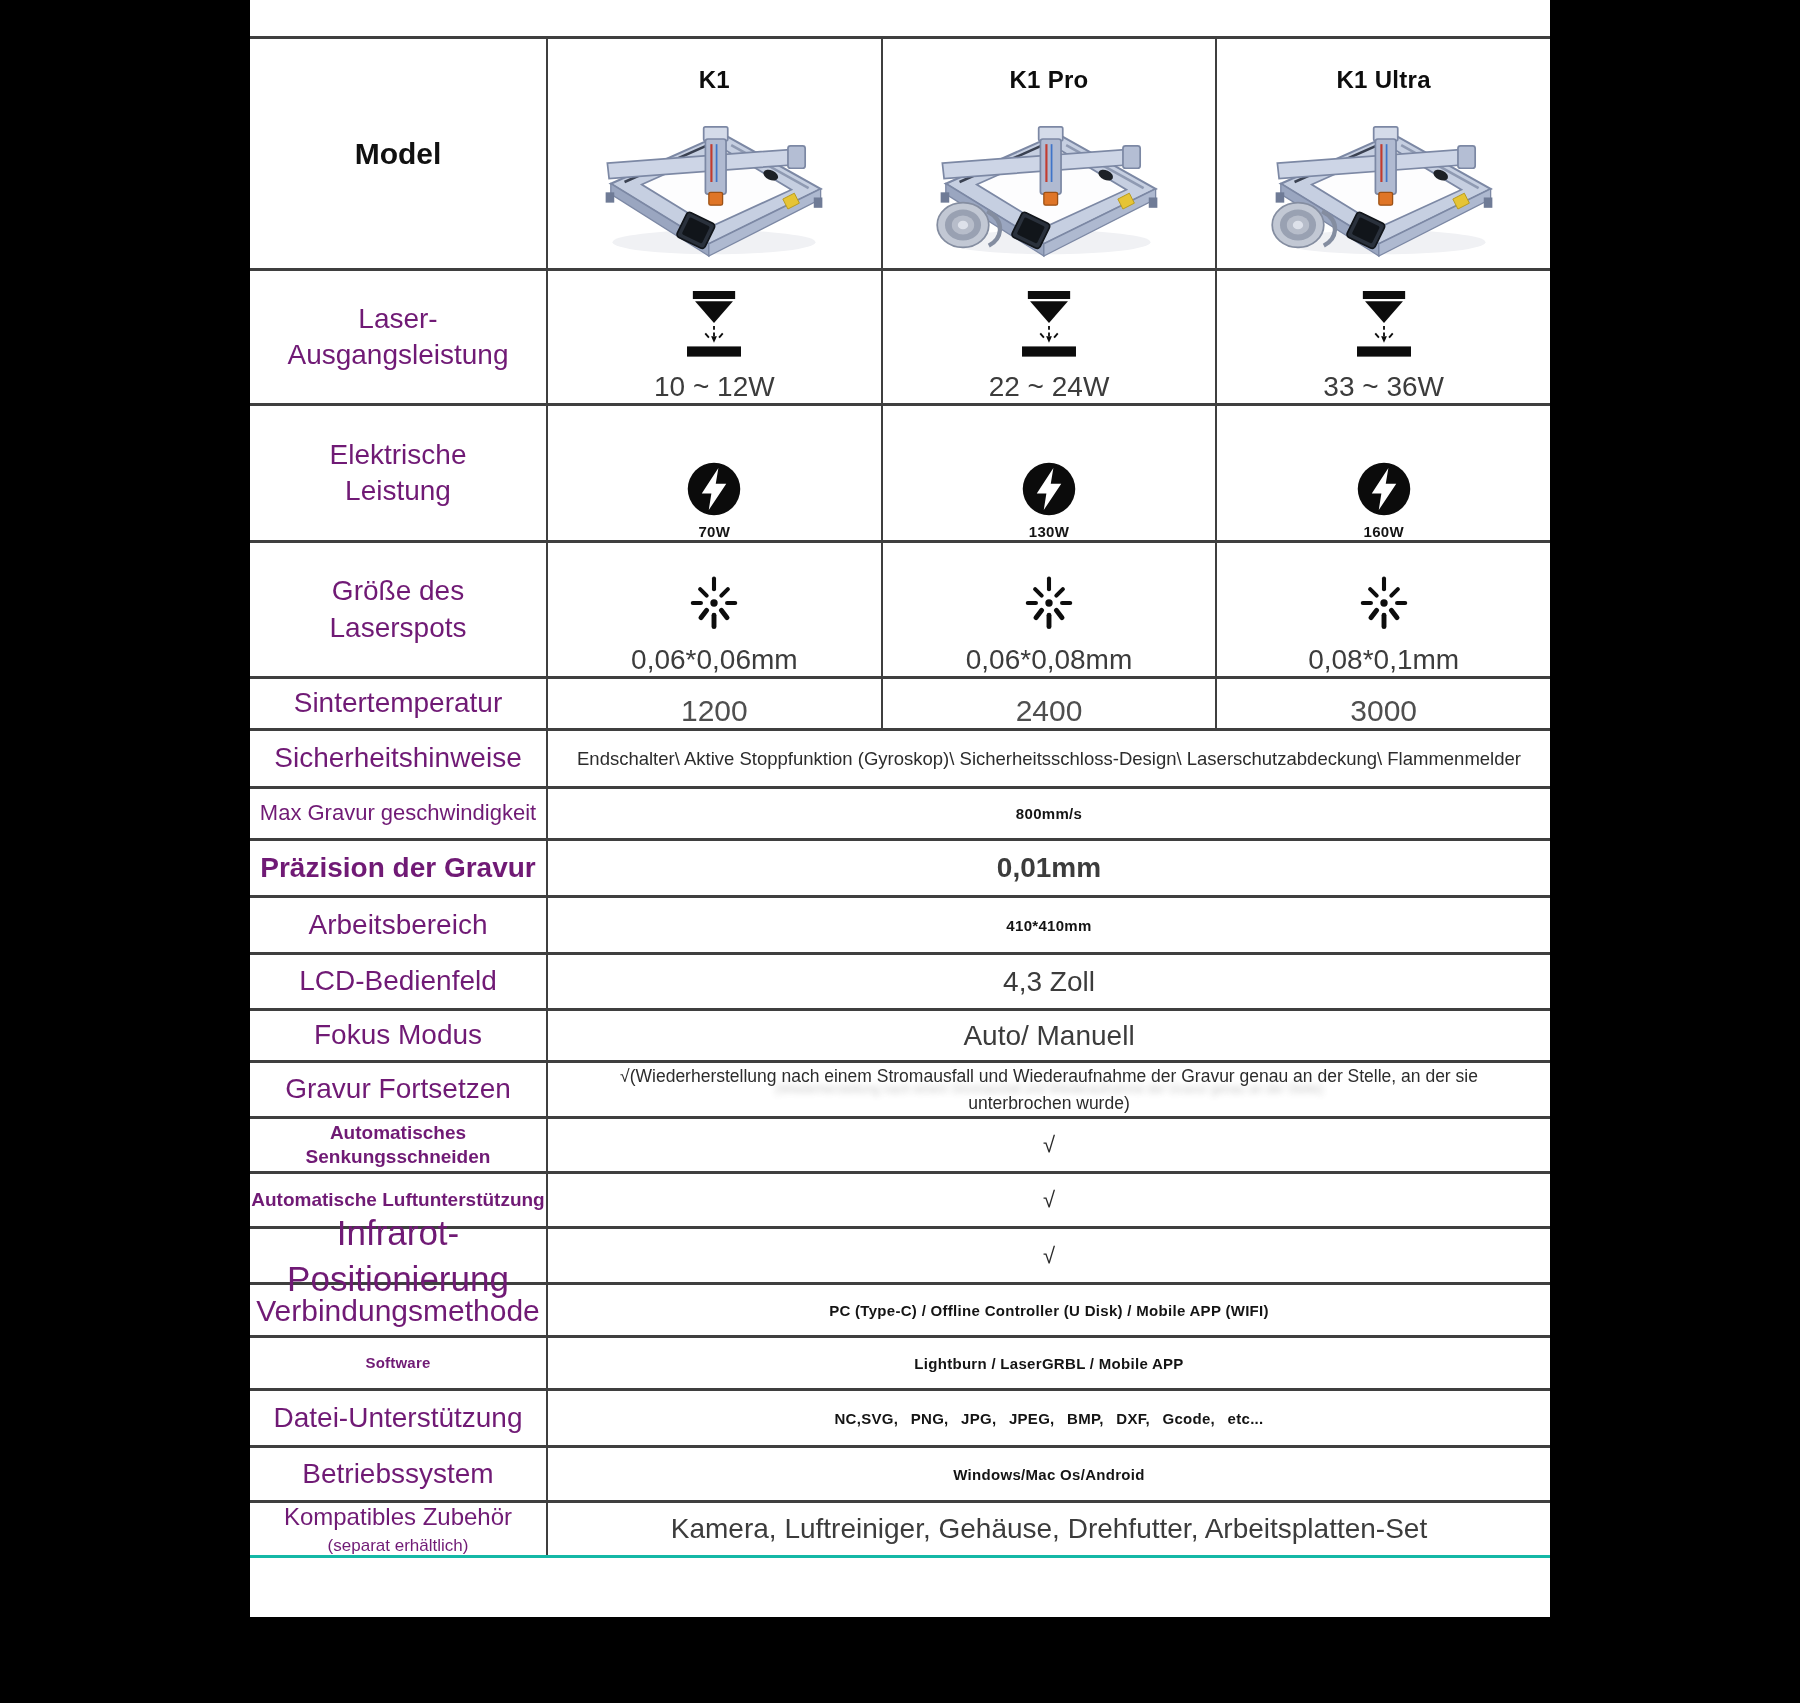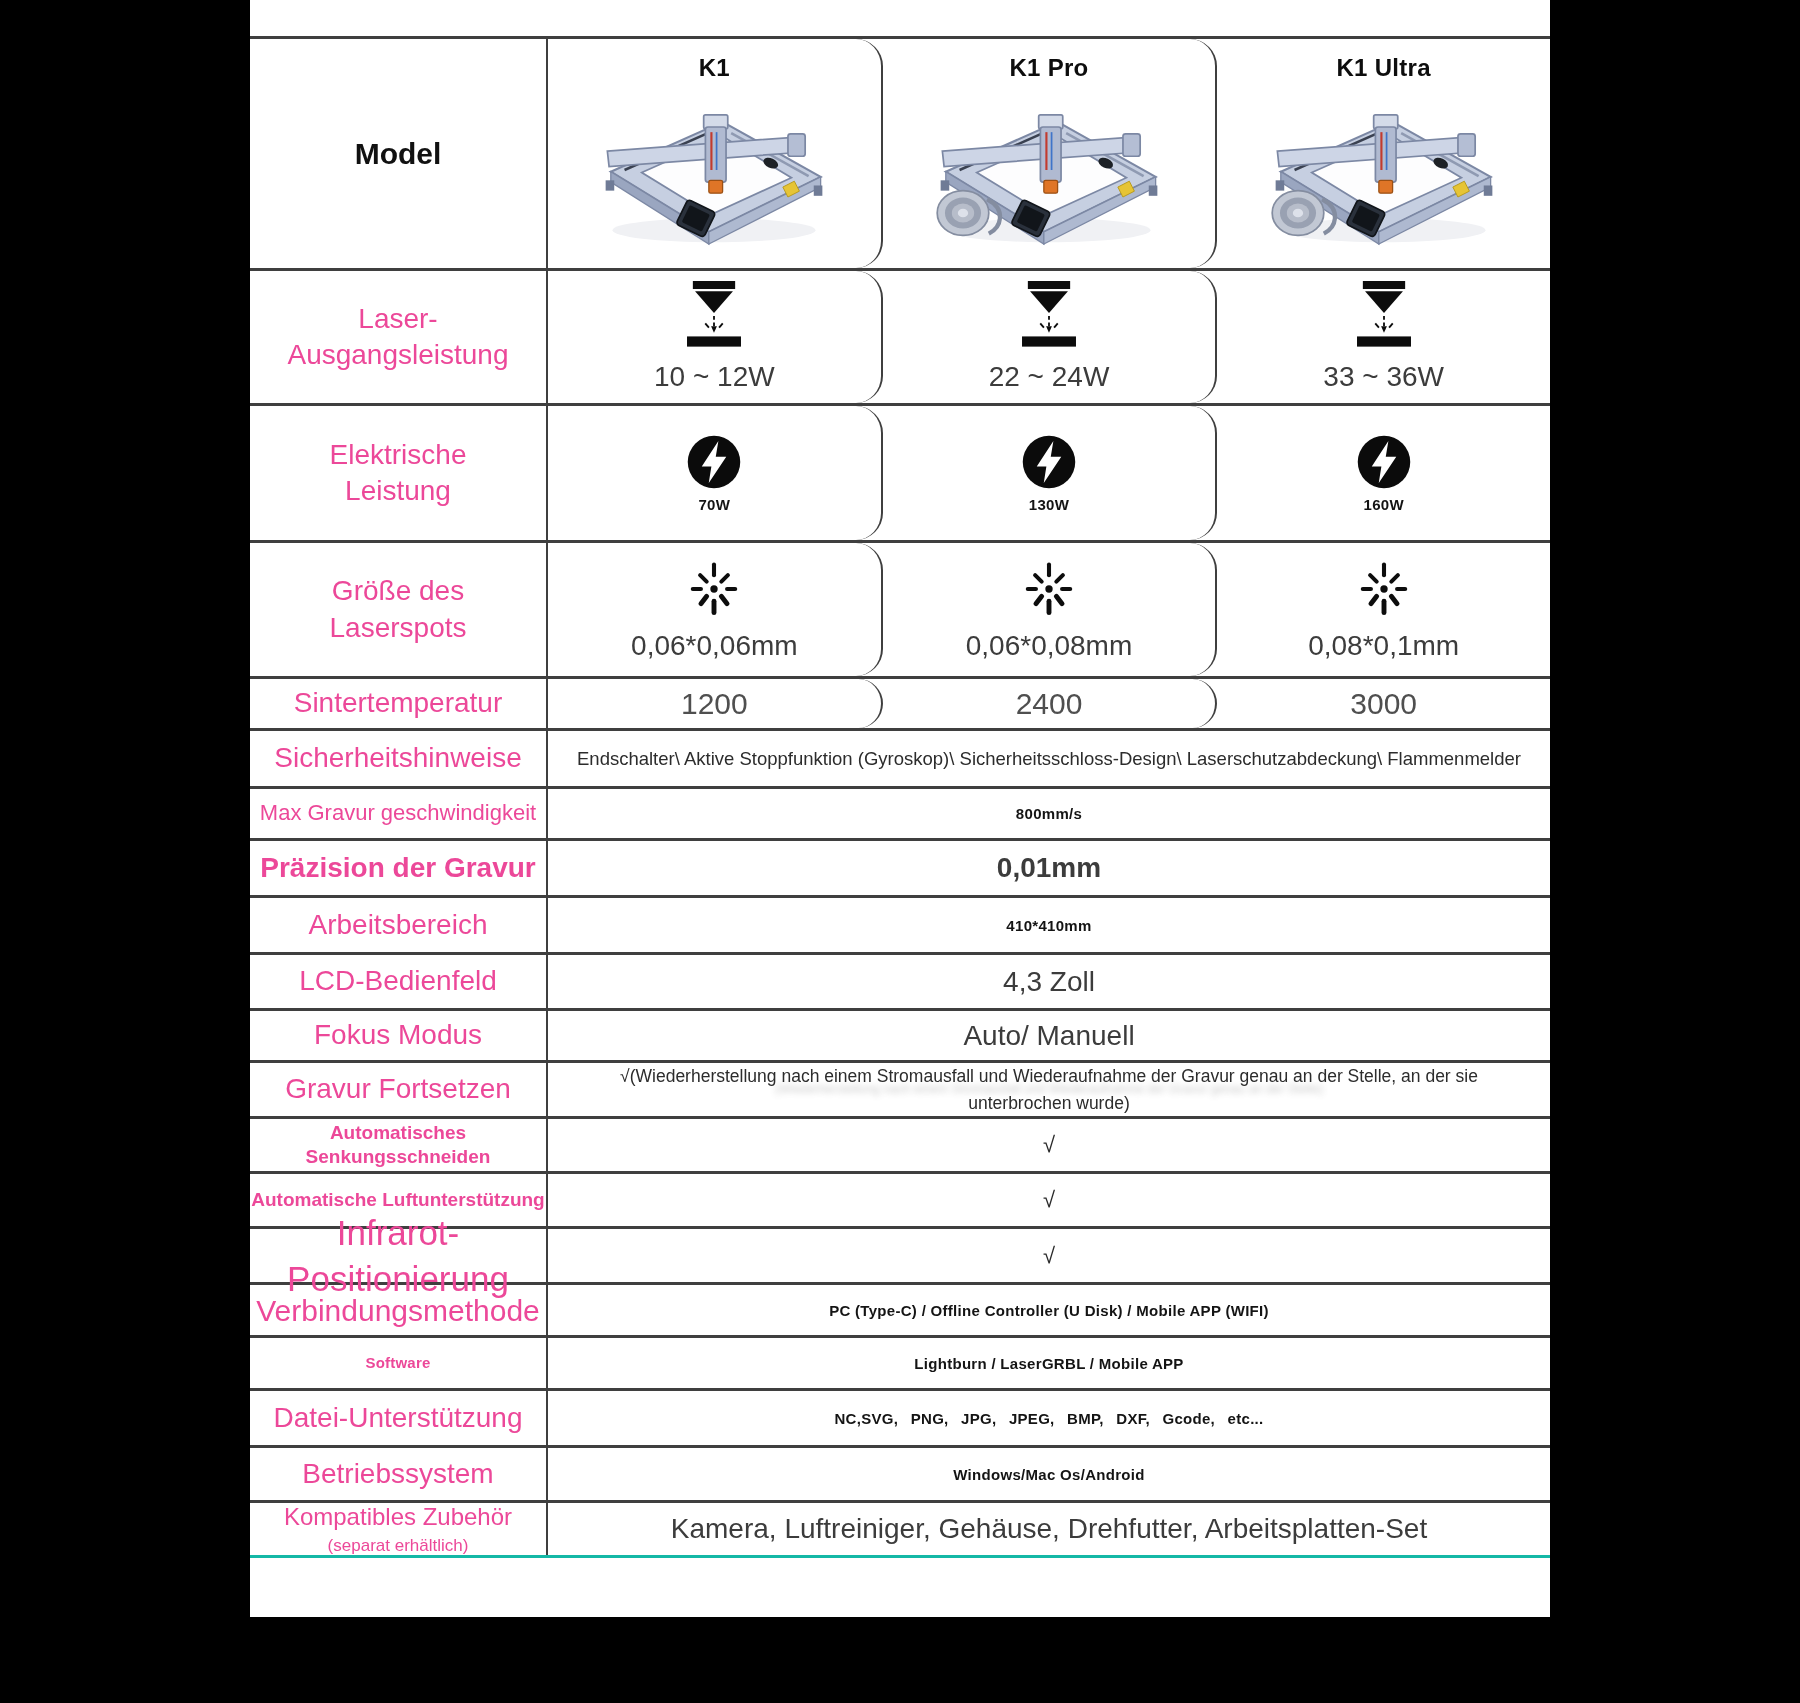--- a/index.html
+++ b/index.html
@@ -3,24 +3,24 @@
 <meta charset="utf-8">
 <style>
   html,body{margin:0;padding:0;background:#000;}
   .page{position:relative;width:1800px;height:1703px;background:#000;overflow:hidden;
         font-family:"Liberation Sans","DejaVu Sans",sans-serif;color:#1c1c1c;}
   .sheet{position:absolute;left:250px;top:0;width:1300px;height:1617px;background:#fff;}
   .tbl{position:absolute;left:0;top:36px;width:1300px;border-top:3px solid #3f3f3f;box-sizing:border-box;}
   .row{display:flex;border-bottom:3px solid #3f3f3f;box-sizing:border-box;background:#fff;}
   .lbl{width:298px;flex:0 0 298px;border-right:2px solid #3f3f3f;box-sizing:border-box;
        display:flex;flex-direction:column;justify-content:center;align-items:center;text-align:center;
-       font-size:28px;color:#ec4899;line-height:1.3;}
+       font-size:28px;color:#701a75;line-height:1.3;}
   .vals{flex:1;display:flex;min-width:0;}
   .cell{flex:1;border-right:2px solid #3f3f3f;box-sizing:border-box;display:flex;flex-direction:column;
-        align-items:center;justify-content:center;min-width:0;border-radius:27px;}
+        align-items:center;justify-content:flex-end;min-width:0;}
   .cell:last-child{border-right:none;}
   .merged{flex:1;display:flex;flex-direction:column;align-items:center;justify-content:center;
           text-align:center;position:relative;min-width:0;}
   
   .r-model{height:232px;}
   .r-laser{height:135px;}
   .r-elec{height:137px;}
   .r-spot{height:136px;}
   .r-sinter{height:52px;}
   .r-safety{height:58px;}

